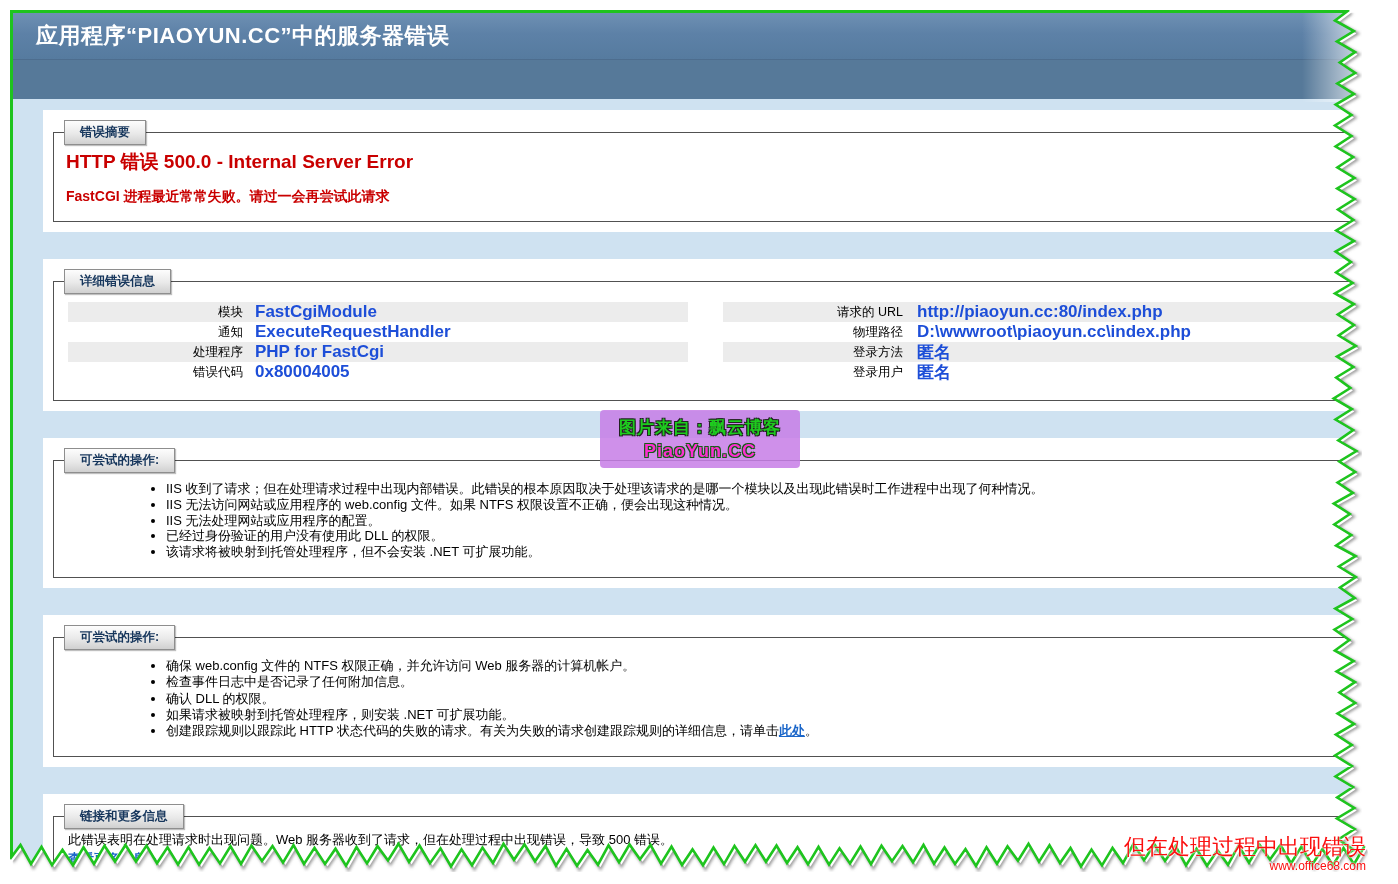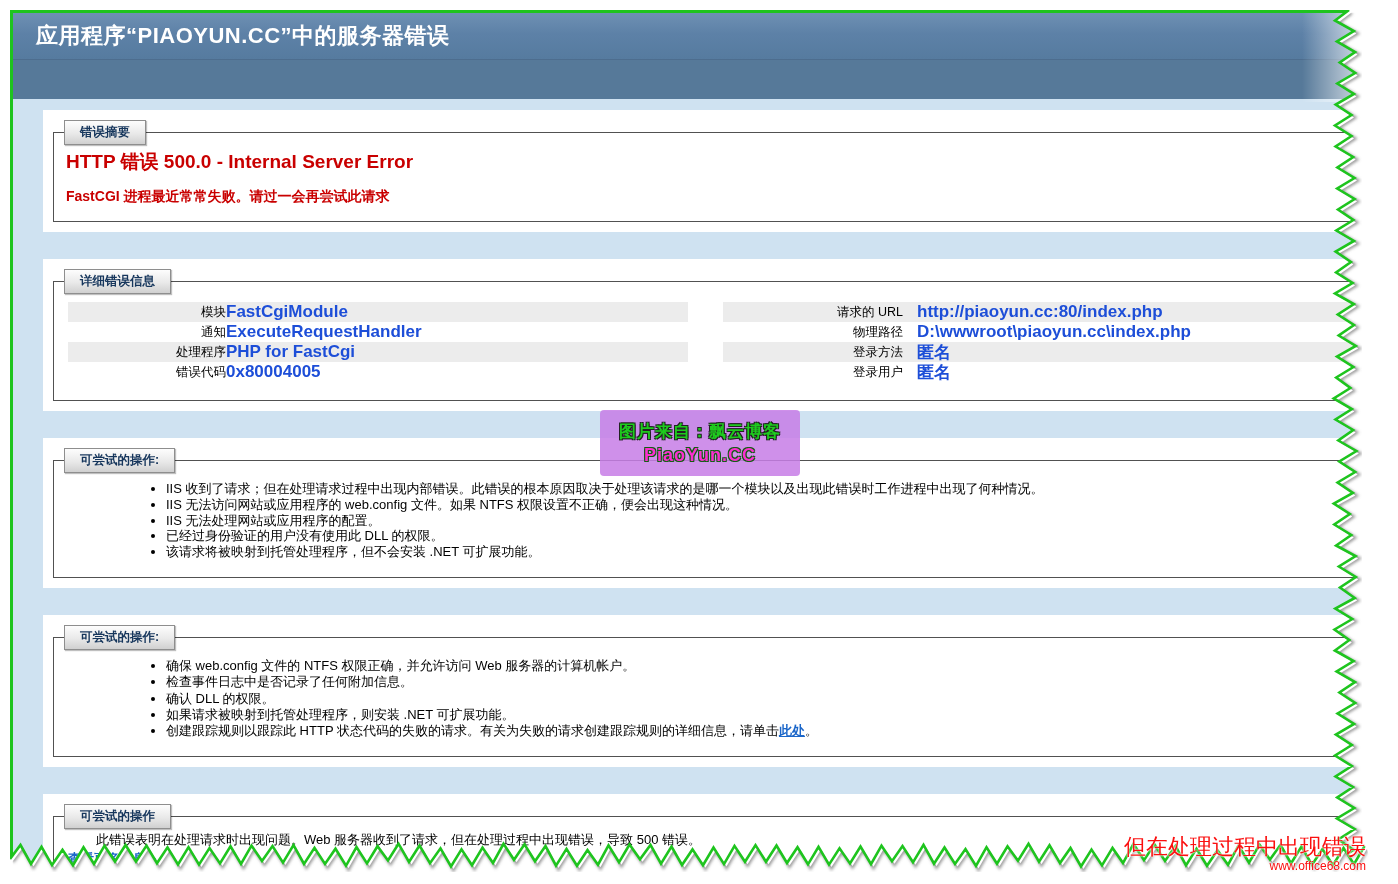--- a/index.html
+++ b/index.html
@@ -36,41 +36,41 @@
 
   
   .fs-details { padding:20px 0 18px 14px; }
   .detail-cols { display:flex; gap:35px; }
   .dtable { font-size:12.5px; }
   .dtable.left  { width:620px; }
   .dtable.right { flex:1; }
   .drow { display:flex; height:20px; align-items:center; }
   .drow.shaded { background:#ececec; }
   .dlabel { text-align:right; color:#000; }
-  .left  .dlabel { width:158px; }
+  .left  .dlabel { width:187px; padding-right:12px; }
   .right .dlabel { width:194px; padding-right:14px; }
   .dvalue { font-weight:bold; font-size:17px; color:#1d4ed8; }
 
   
   .fs-list ul { margin:20px 0 17px 0; padding-left:112px; }
   .fs-list li { font-size:13px; line-height:15.8px; color:#000; }
   .fs-ops  li { line-height:16.3px; }
 
   a.lnk { color:#1b66c9; font-weight:bold; text-decoration:underline; cursor:pointer; }
 
   
   .fs-links { padding:14px 14px 60px 14px; }
-  .links-text { font-size:13px; color:#000; line-height:17px;margin-left:28px; }
+  .links-text { font-size:13px; color:#000; line-height:17px; }
   .more-link { display:inline-block; margin-top:2px; font-size:13px; }
   .kb-heading { margin-top:18px; font-size:13px; color:#ef4444; }
   .fs-links ul { margin-top:18px; padding-left:100px; }
   .fs-links li { font-size:13px; color:#000; }
 
   
-  .wm { position:absolute; left:590px; top:400px; width:200px; height:66px;
+  .wm { position:absolute; left:590px; top:400px; width:200px; height:58px;
     background:rgba(199,126,230,.86); border-radius:4px; z-index:5;
     display:flex; flex-direction:column; align-items:center; justify-content:center; gap:2px; }
   .wm-l1 { color:#1ecb1e; font-size:17px; font-weight:bold; letter-spacing:1px;
     text-shadow:1px 1px 0 #222,-1px 1px 0 #222,1px -1px 0 #222,-1px -1px 0 #222; }
   .wm-l2 { color:#fb2fd0; font-size:18px; font-weight:bold; letter-spacing:1px;
     text-shadow:1px 1px 0 #135c13,-1px 1px 0 #135c13,1px -1px 0 #135c13,-1px -1px 0 #135c13; }
 
   
   .tear { position:absolute; z-index:10; pointer-events:none; }
   .tear-right  { top:0; right:0; width:46px; height:866px; }
@@ -171,21 +171,21 @@
           <li>检查事件日志中是否记录了任何附加信息。</li>
           <li>确认 DLL 的权限。</li>
           <li>如果请求被映射到托管处理程序，则安装 .NET 可扩展功能。</li>
           <li><span>创建跟踪规则以跟踪此 HTTP 状态代码的失败的请求。有关为失败的请求创建跟踪规则的详细信息，请单击</span><a class="lnk">此处</a><span>。</span></li>
         </ul>
       </div>
     </div>
 
     <div class="panel" style="margin-bottom:0;">
       <div class="fieldset fs-links">
-        <span class="legend">可尝试的操作</span>
+        <span class="legend">链接和更多信息</span>
         <div class="links-text">此错误表明在处理请求时出现问题。Web 服务器收到了请求，但在处理过程中出现错误，导致 500 错误。</div>
         <a class="lnk more-link">查看更多信息 »</a>
         <div class="kb-heading">Microsoft 知识库文章:</div>
         <ul>
           <li>294807</li>
         </ul>
       </div>
     </div>
 
   </div>

